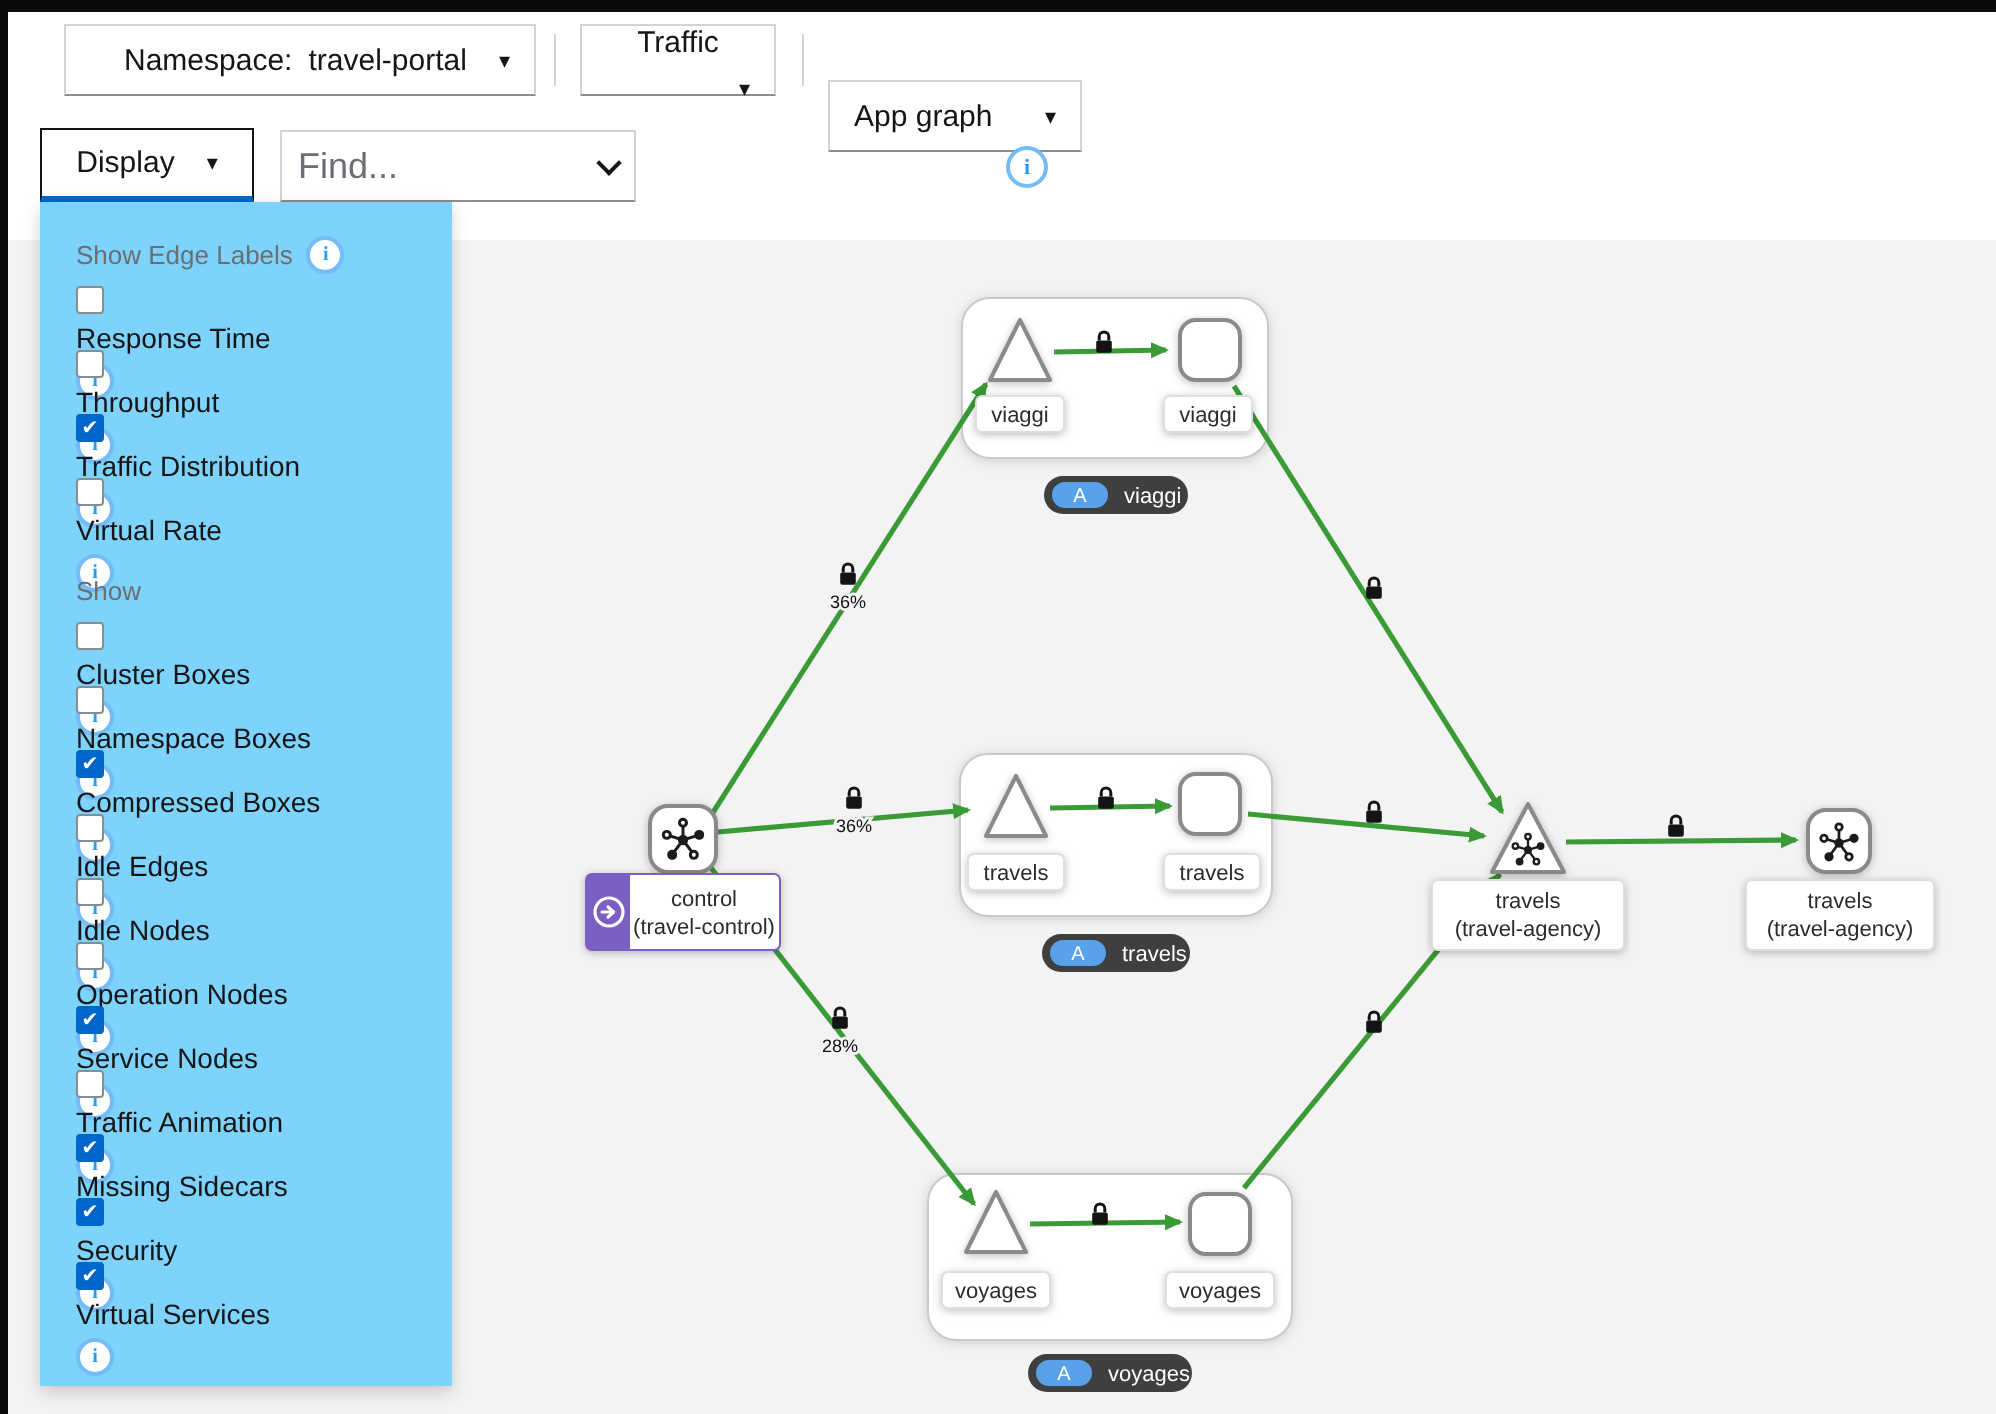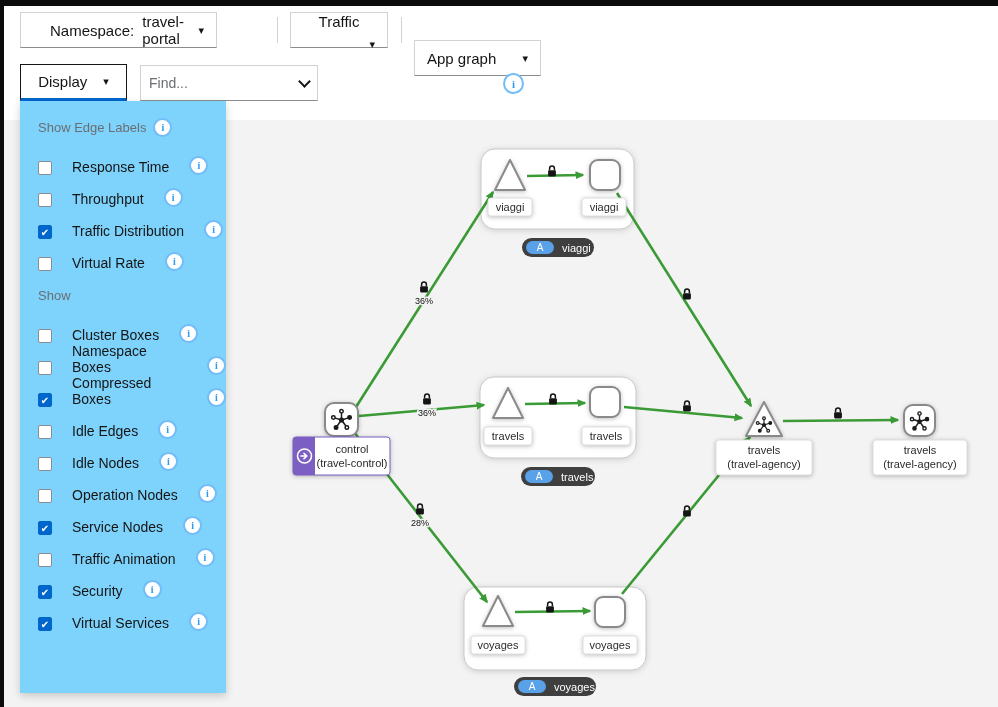--- a/index.html
+++ b/index.html
@@ -22,21 +22,21 @@
   .display-btn{
     position:absolute;left:20px;top:64px;width:107px;height:37px;background:#fff;
     border:1px solid #151515;border-bottom:3px solid #0066cc;box-sizing:border-box;
     display:flex;align-items:center;justify-content:center;gap:10px;font-size:15px;cursor:pointer;
   }
   .typeahead{
     position:absolute;height:36px;background:#fff;border:1px solid #d2d2d2;border-bottom-color:#8a8d90;
     box-sizing:border-box;display:flex;align-items:center;
   }
   .typeahead input{
-    border:0;outline:none;flex:1;height:100%;padding:0 8px;font-size:14px;color:#151515;
+    border:0;outline:none;flex:1;height:100%;padding:0 8px;font-size:18px;color:#151515;
     font-family:"Liberation Sans","DejaVu Sans",sans-serif;background:transparent;min-width:0;
   }
   .typeahead input::placeholder{color:#6a6e73;}
   .chev{width:26px;display:flex;align-items:center;justify-content:center;color:#151515;font-weight:bold;font-size:13px;}
   .chev::after{content:"";width:7px;height:7px;border-right:2px solid #151515;border-bottom:2px solid #151515;transform:rotate(45deg);margin-top:-4px;}
   .info-circ{
     display:inline-flex;align-items:center;justify-content:center;
     width:15px;height:15px;border-radius:50%;border:2px solid #73bcf7;color:#2b9af3;
     font-size:10px;font-weight:bold;font-family:"Liberation Serif",serif;background:#fff;flex:none;cursor:pointer;
   }
@@ -58,21 +58,21 @@
   .badge-a-txt{font-size:10px;fill:#fff;}
   .badge-txt{font-size:11px;fill:#fff;}
 
   
   .panel{
     position:absolute;left:20px;top:101px;width:206px;height:592px;background:#7dd3fc;z-index:20;
     box-shadow:0 3px 8px rgba(0,0,0,0.18);box-sizing:border-box;padding:14px 0 0 18px;font-size:14px;
   }
   .panel .heading{color:#6a6e73;font-size:13px;margin:14px 0 6px 0;display:flex;align-items:center;gap:7px;height:20px;}
   .panel .heading:first-child{margin-top:2px;}
-  .panel .row{display:flex;align-items:flex-end;gap:20px;height:32px;cursor:pointer;}
+  .panel .row{display:flex;align-items:flex-start;gap:4px;height:32px;cursor:pointer;flex-direction:column;}
   .cb{
     width:14px;height:14px;border:1px solid #8a8d90;border-radius:2px;background:#fff;flex:none;
     display:flex;align-items:center;justify-content:center;font-size:10px;color:#fff;box-sizing:border-box;
   }
   .cb.checked{background:#0066cc;border-color:#0066cc;}
   .cb.checked::after{content:"✔";}
 </style>
 </head>
 <body>
 
@@ -213,21 +213,21 @@
   <g>
     <rect class="badge-pill" x="514" y="677" width="82" height="19" rx="9.5"></rect>
     <rect class="badge-a" x="518" y="680" width="28" height="13" rx="6.5"></rect>
     <text class="badge-a-txt" x="532" y="690" text-anchor="middle">A</text>
     <text class="badge-txt" x="554" y="690.5">voyages</text>
   </g>
 </svg>
 </div>
 
 <div class="header">
-  <div class="select-box" style="left:20px;top:12px;width:197px;padding-left:29px;">
+  <div class="select-box" style="left:32px;top:12px;width:236px;padding-left:29px;">
     <span>Namespace:</span>
     <span>travel-portal</span>
     <span class="caret" style="margin-left:auto;">▾</span>
   </div>
   <div class="vsep" style="left:277px;"></div>
   <div class="select-box" style="left:290px;top:12px;width:98px;flex-direction:column;">
     <span>Traffic</span>
     <span class="caret" style="margin-left:auto;">▾</span>
   </div>
   <div class="vsep" style="left:401px;"></div>
@@ -317,20 +317,24 @@
   </div>
   <div class="row">
     <span class="cb"></span>
     <span>Traffic Animation</span>
     <span class="info-circ">i</span>
   </div>
 
 
   <div class="row">
     <span class="cb checked"></span>
+    <span>Missing Sidecars</span>
+  </div>
+  <div class="row">
+    <span class="cb checked"></span>
     <span>Security</span>
     <span class="info-circ">i</span>
   </div>
   <div class="row">
     <span class="cb checked"></span>
     <span>Virtual Services</span>
     <span class="info-circ">i</span>
   </div>
 </div>
 

